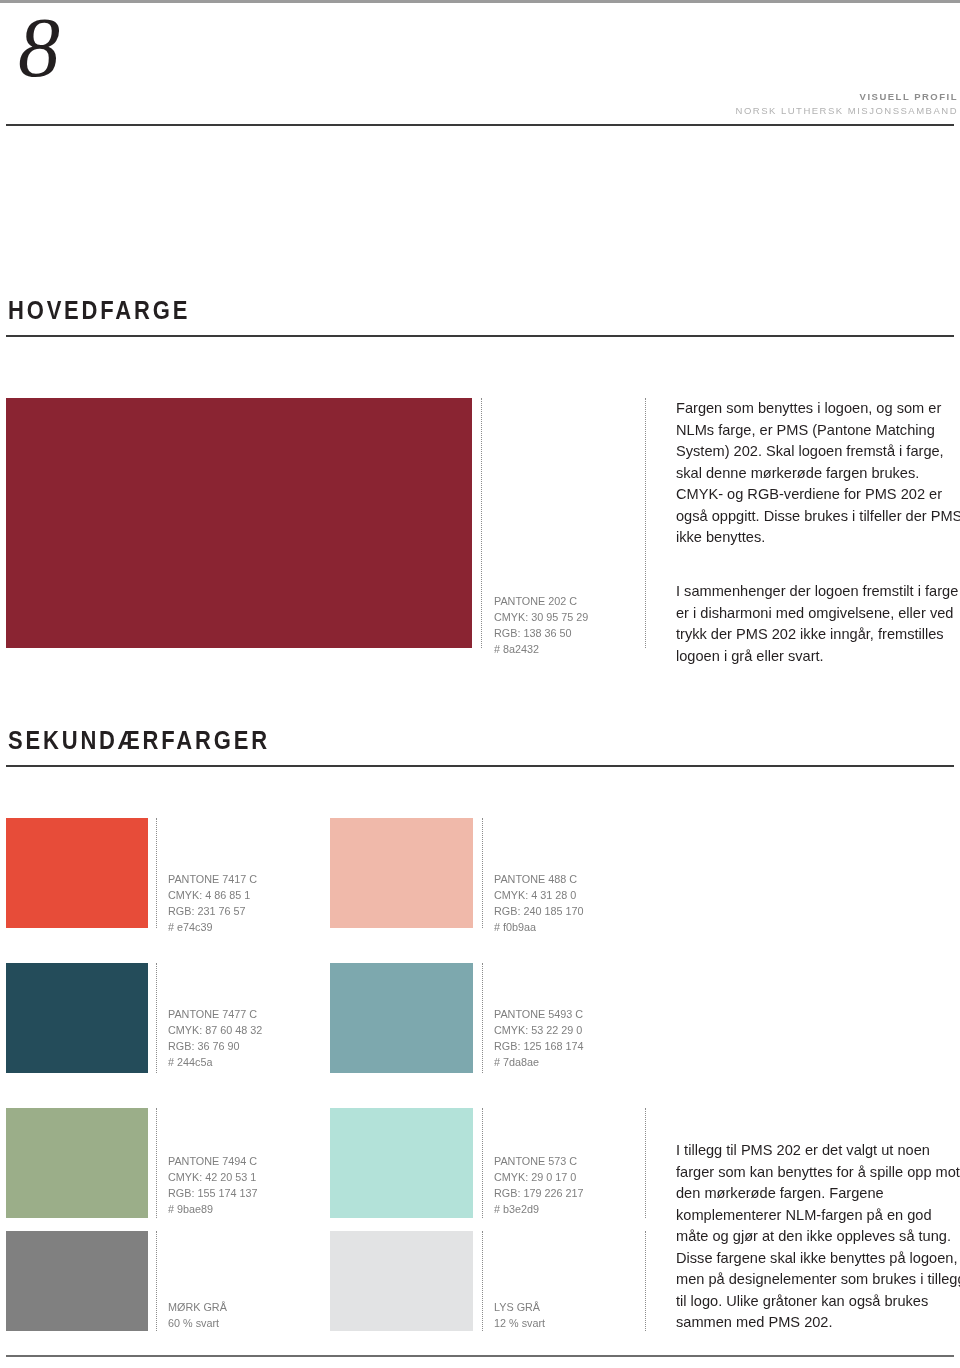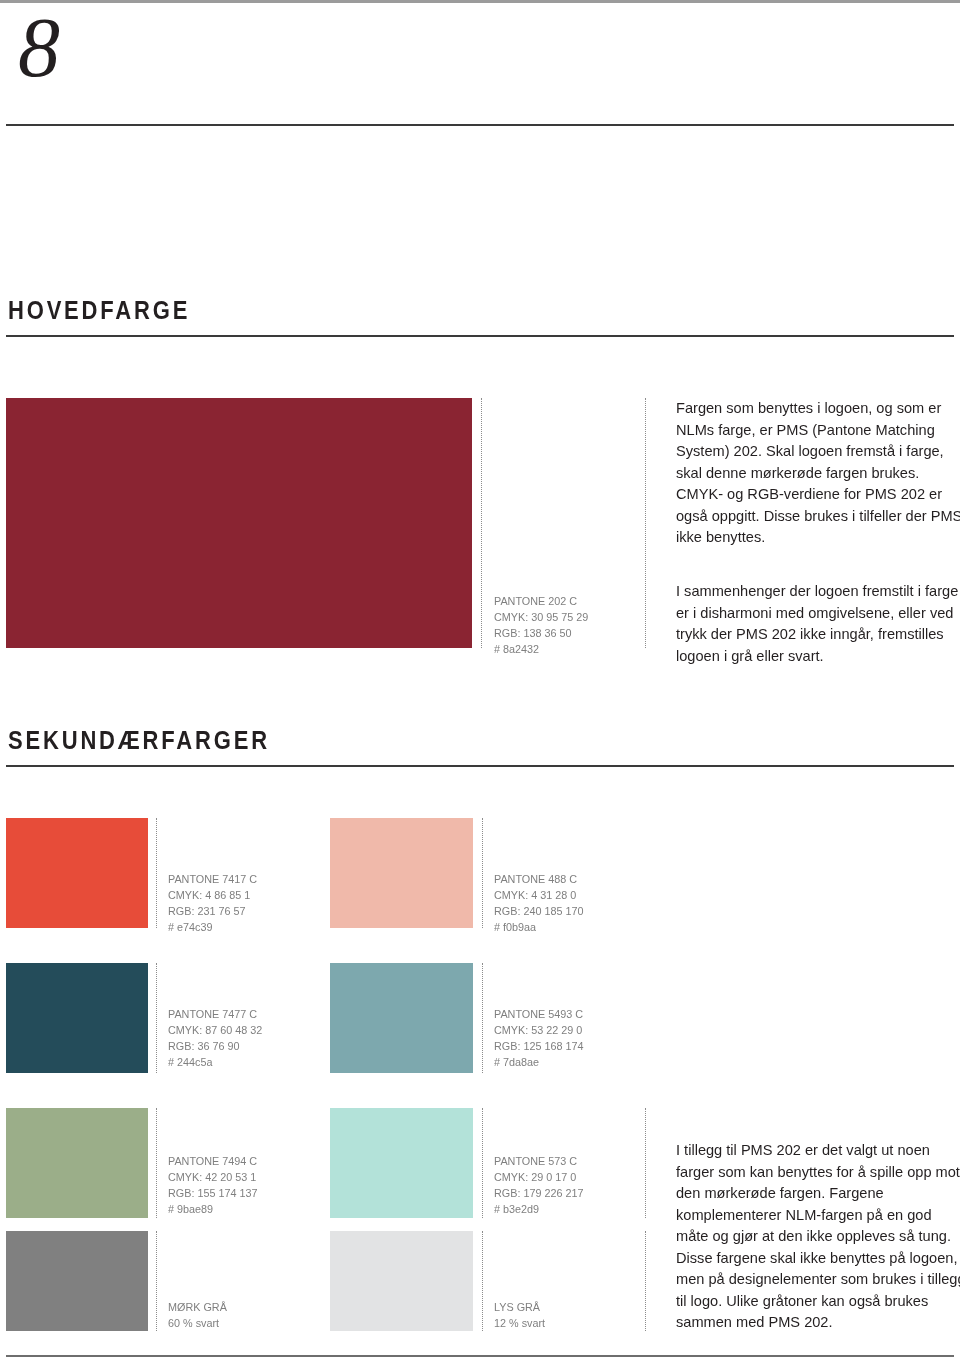--- a/index.html
+++ b/index.html
@@ -175,20 +175,24 @@
 </style>
 </head>
 <body>
 
 <div class="page">
 
   <div class="topbar"></div>
 
   <div class="page-number">8</div>
 
+  <div class="runhead">
+    <div class="line1">VISUELL PROFIL</div>
+    <div class="line2">NORSK LUTHERSK MISJONSSAMBAND</div>
+  </div>
   <div class="rule-head"></div>
 
   <div class="section-title" id="title-hovedfarge">HOVEDFARGE</div>
   <div class="section-rule" id="rule-hovedfarge"></div>
 
   <div class="main-swatch"></div>
 
   <div class="vdot" style="left:481px; top:398px; height:250px;"></div>
   <div class="vdot" style="left:645px; top:398px; height:250px;"></div>
 

